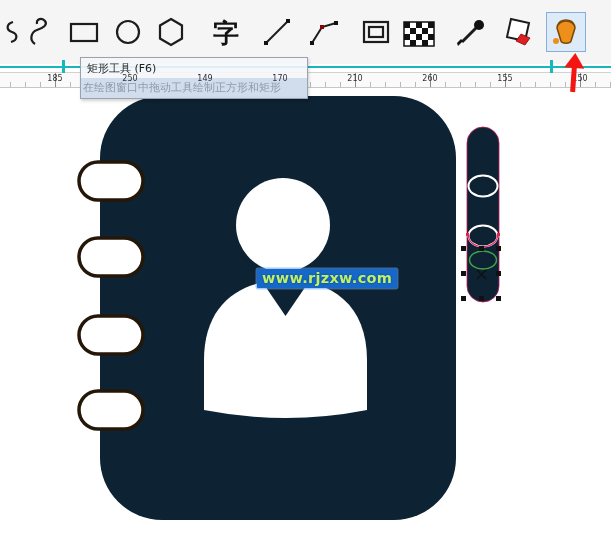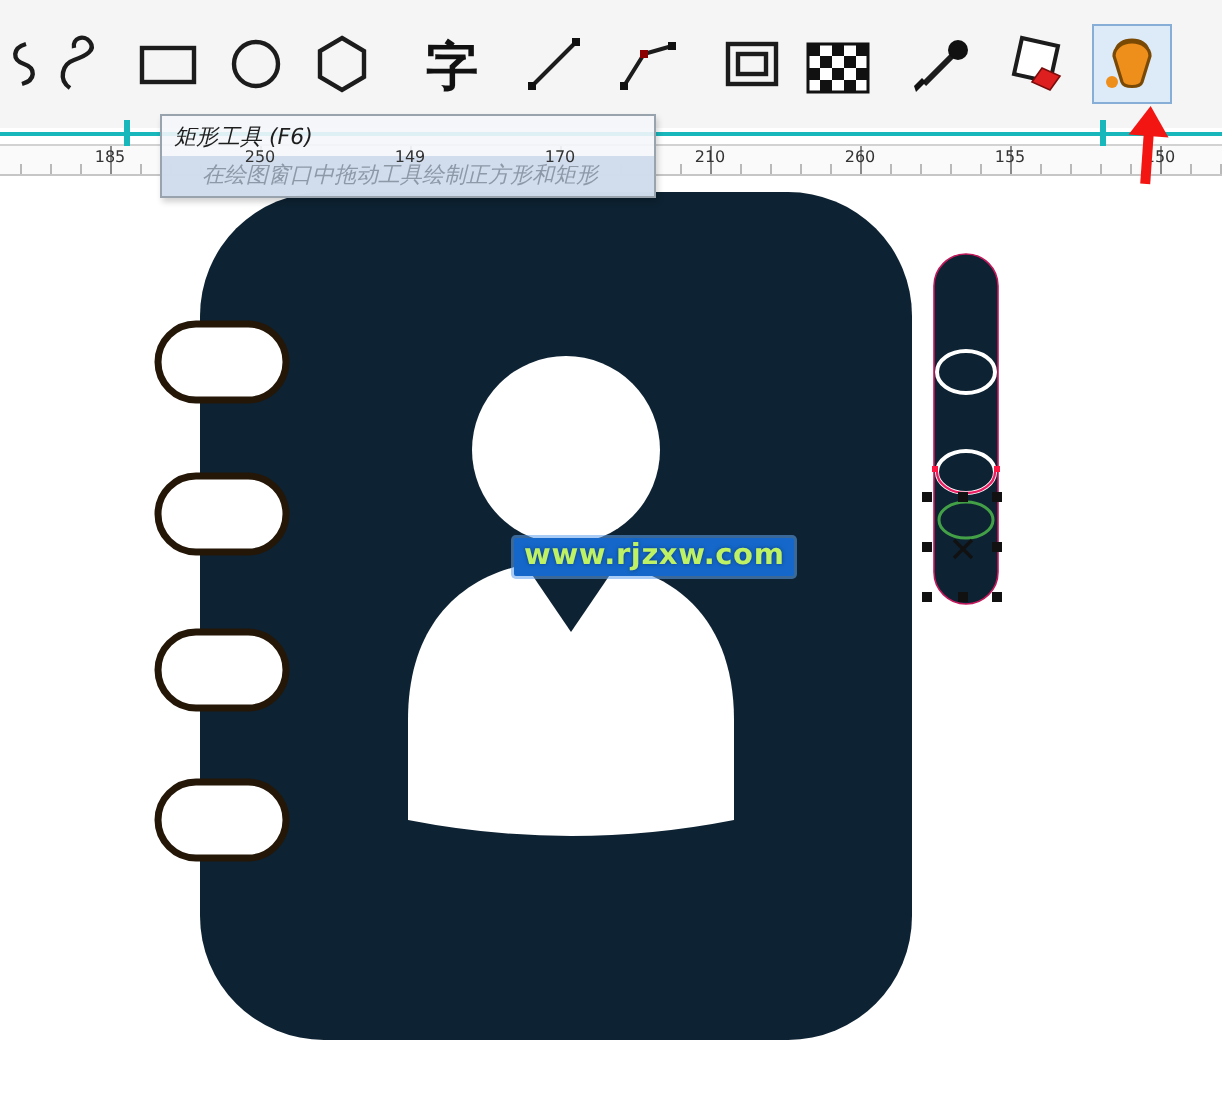--- a/index.html
+++ b/index.html
@@ -28,26 +28,26 @@
       repeating-linear-gradient(90deg,#8a8a8a 0 1px,transparent 1px 75px),
       repeating-linear-gradient(90deg,#b9b9b9 0 1px,transparent 1px 15px);
     background-repeat:no-repeat,no-repeat;
     background-size:611px 16px,611px 6px;
     background-position:55px 0,10px 9px;
   }
   .ruler-nums { position:absolute; left:0; top:73px; width:611px; height:14px; z-index:6; pointer-events:none; }
   .rnum { position:absolute; top:1px; width:24px; text-align:center; font-size:8px; color:#333; }
 
   
-  .tooltip { position:absolute; left:80px; top:57px; width:248px; z-index:5;
+  .tooltip { position:absolute; left:80px; top:57px; width:228px; z-index:5;
              border:1px solid #99a3ae; background:rgba(244,246,249,0.9);
-             box-shadow:1px 2px 3px rgba(0,0,0,0.18);font-style:italic; }
+             box-shadow:1px 2px 3px rgba(0,0,0,0.18); }
   .tooltip-title { font-size:11px; color:#1e1e1e; padding:3px 6px 2px; white-space:nowrap; overflow:hidden; }
   .tooltip-desc  { font-size:11px; color:#8e99a8; background:rgba(202,216,234,0.85);
-                   padding:2px 20px 3px; white-space:nowrap; overflow:hidden; }
+                   padding:2px 2px 3px; white-space:nowrap; overflow:hidden; }
 
   
   .canvas { position:absolute; left:0; top:88px; width:611px; height:463px; background:#fff; z-index:0; }
   .canvas svg { display:block; }
 
   .watermark { position:absolute; left:257px; top:269px; z-index:3;
                background:#1568c9; color:#bef264; font-size:14.5px; font-weight:bold;
                letter-spacing:0.3px; padding:1px 5px 2px; border-radius:1px;
                text-shadow:0 0 2px #0c3f85; box-shadow:0 0 0 1.5px rgba(96,162,236,0.55); }
 

